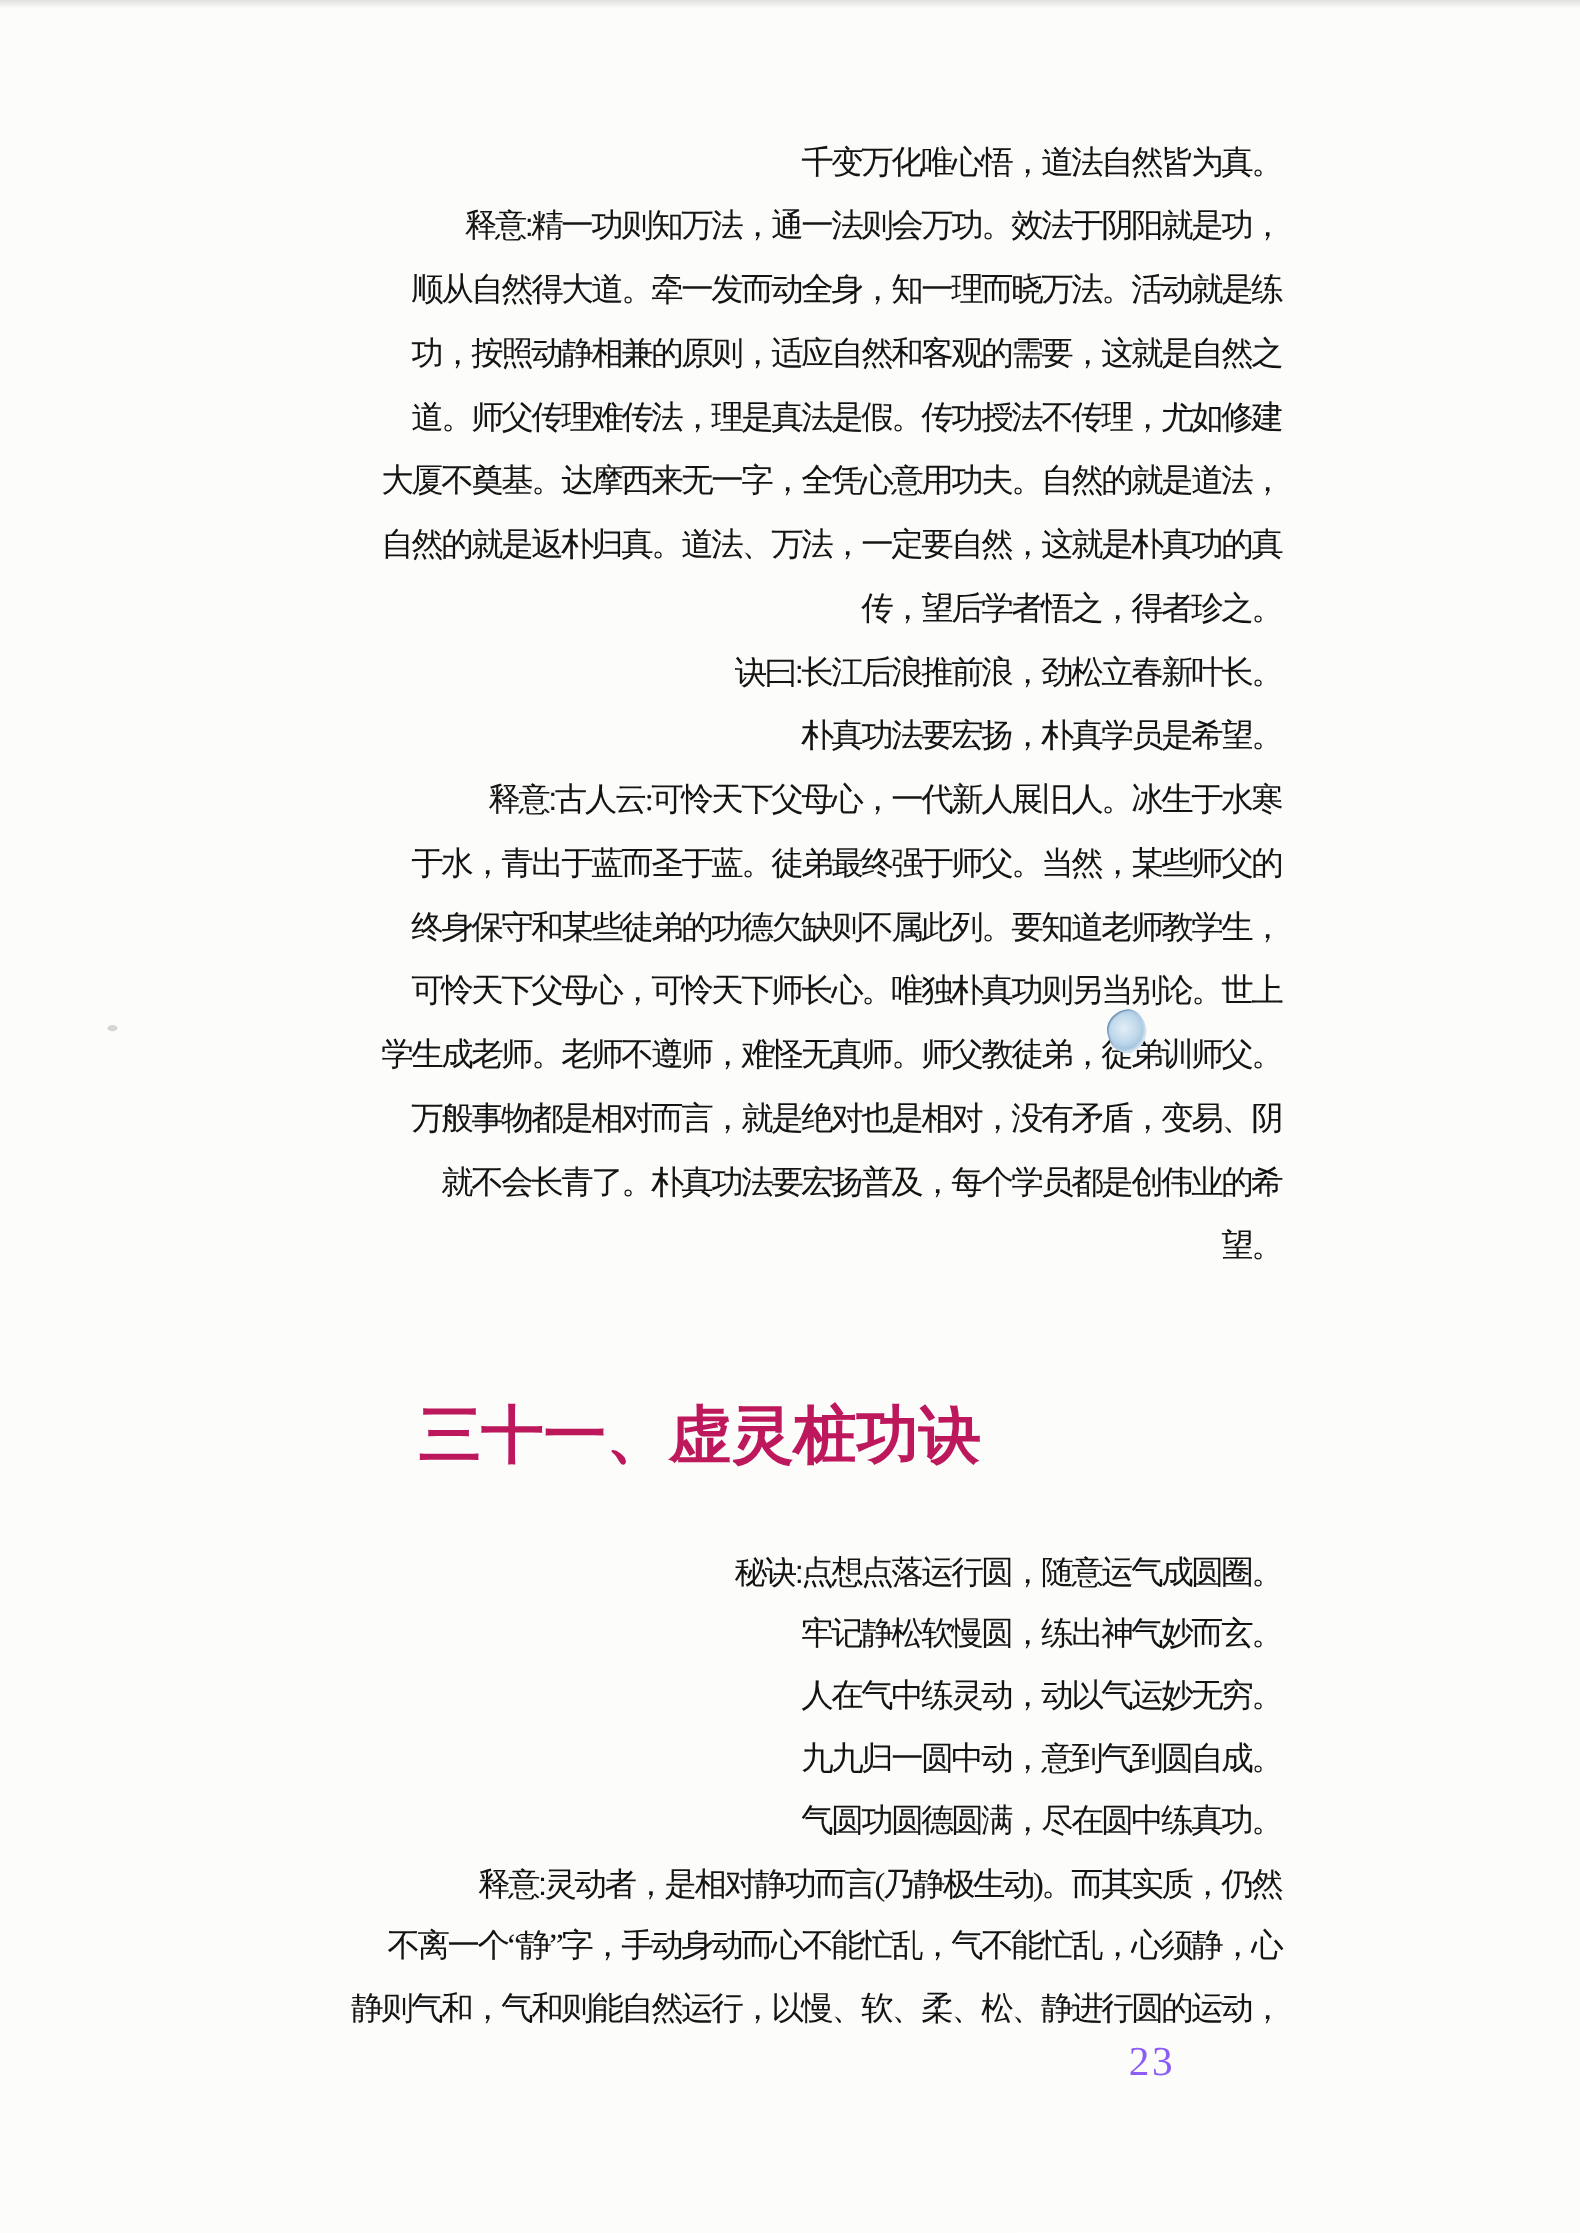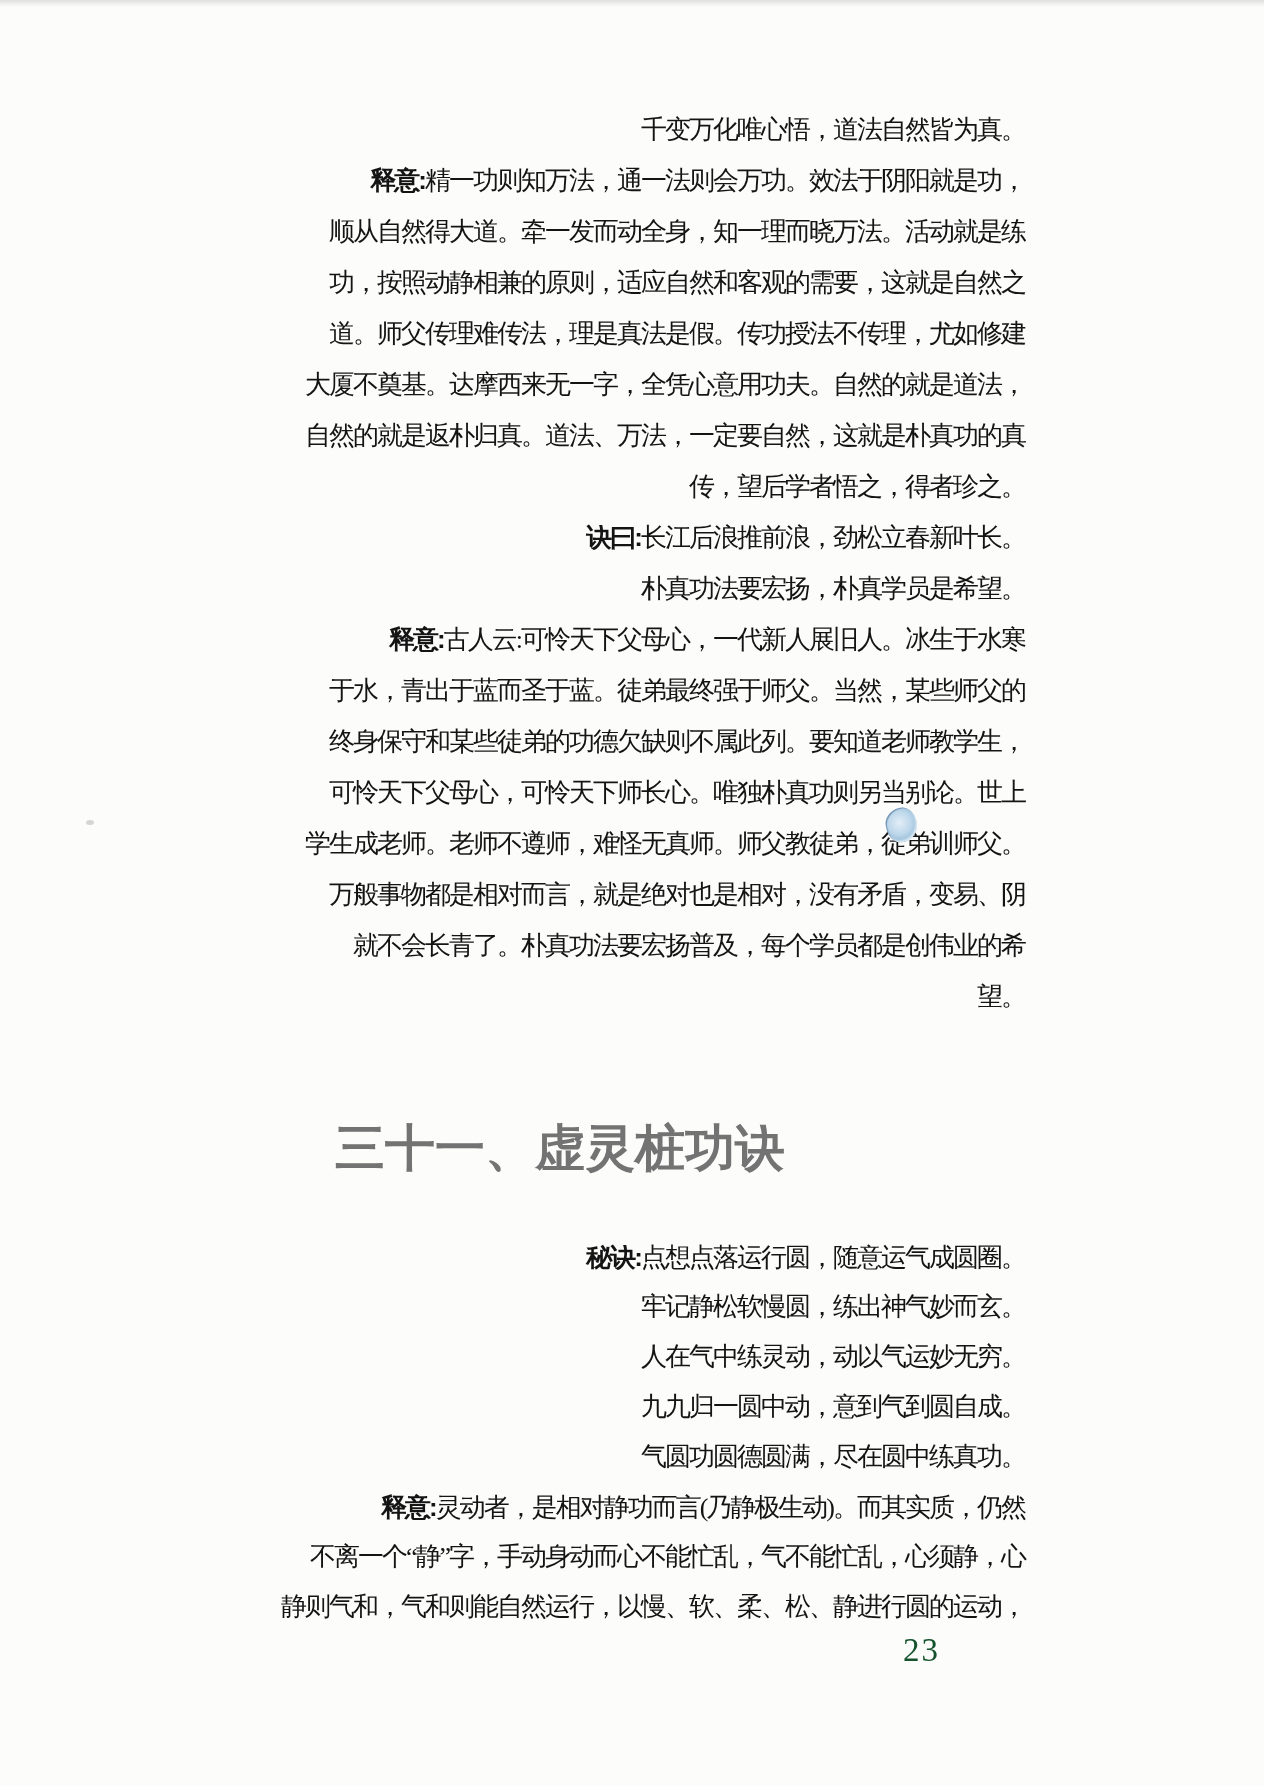--- a/index.html
+++ b/index.html
@@ -25,36 +25,36 @@
     white-space:nowrap;
     font-weight:500;
     text-align:right;
   }
   .bottom-block .line{height:50px;line-height:50px;}
   .ind-para{padding-left:66px;}
   .ind-verse{padding-left:147px;}
   .ind-verse1{padding-left:167px;}
   .label{
     font-family:"Liberation Sans","DejaVu Sans",sans-serif;
-    font-weight:bold;
+    font-weight:normal;
   }
   .chapter{
     position:absolute;left:95px;top:1118px;width:930px;
     text-align:center;
     font-family:"Liberation Sans","DejaVu Sans",sans-serif;
     font-weight:bold;
     font-size:50px;line-height:60px;
     letter-spacing:0px;
-    color:#737373;
+    color:#be185d;
   }
   .pagenum{
     position:absolute;left:903px;top:1630px;
     font-size:33px;line-height:40px;
     letter-spacing:2px;
-    color:#14532d;
+    color:#8b5cf6;
   }
   .stain{
     position:absolute;left:886px;top:808px;width:31px;height:34px;
     background:radial-gradient(circle at 45% 42%, #e2eef7 0%, #bdd7ea 45%, #8fb6d5 78%, #6f98bb 100%);
     border-radius:58% 42% 55% 45% / 46% 50% 54% 50%;
     transform:rotate(-14deg);
     box-shadow:inset -1px -2px 2px rgba(255,255,255,.65), inset 1px 1px 1px rgba(55,95,140,.55);
   }
   .speck{
     position:absolute;left:86px;top:820px;width:8px;height:5px;

